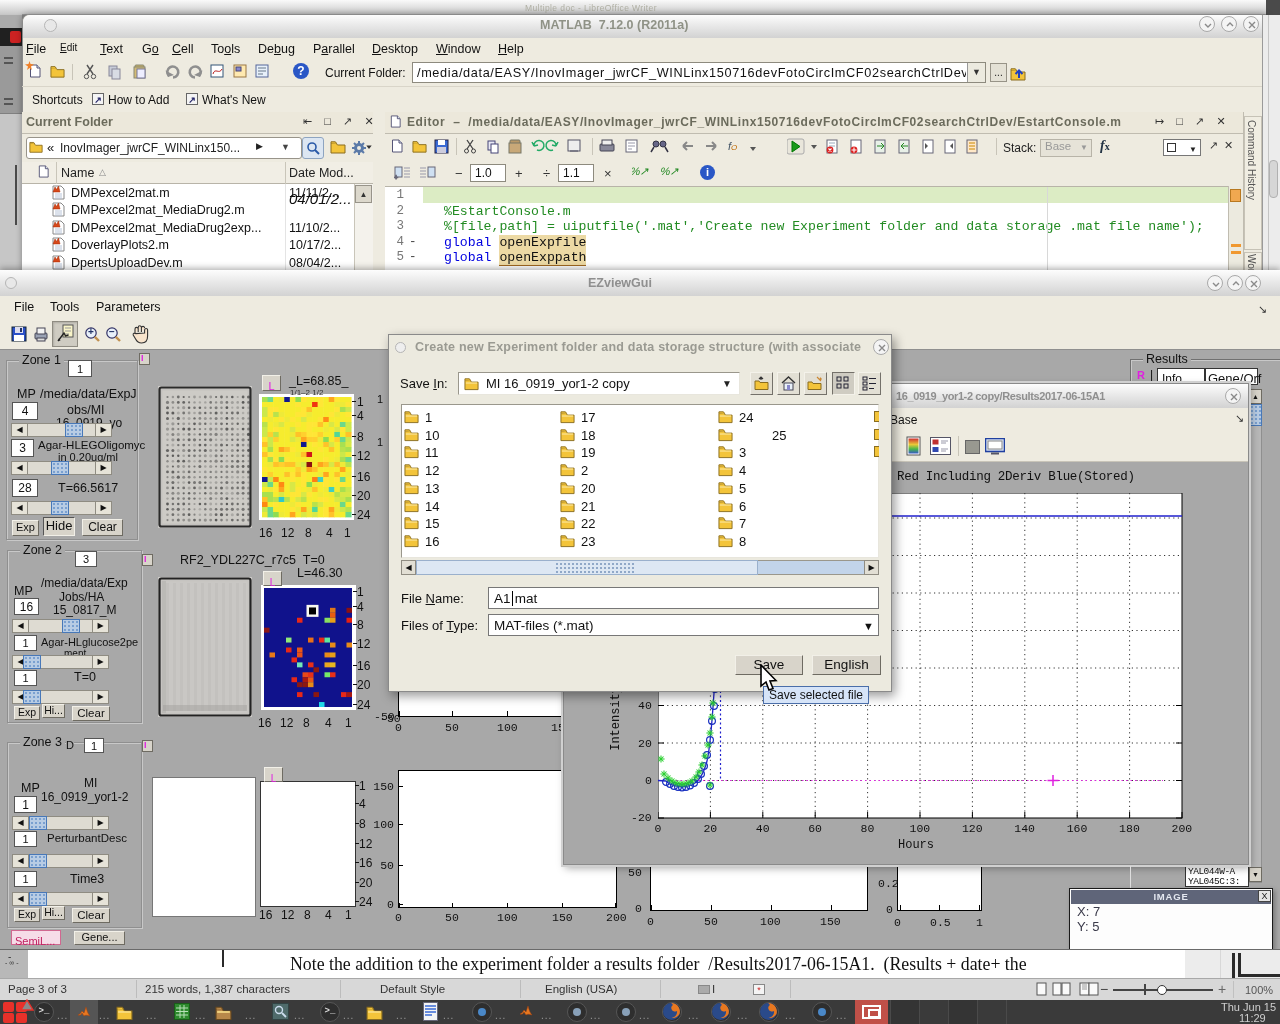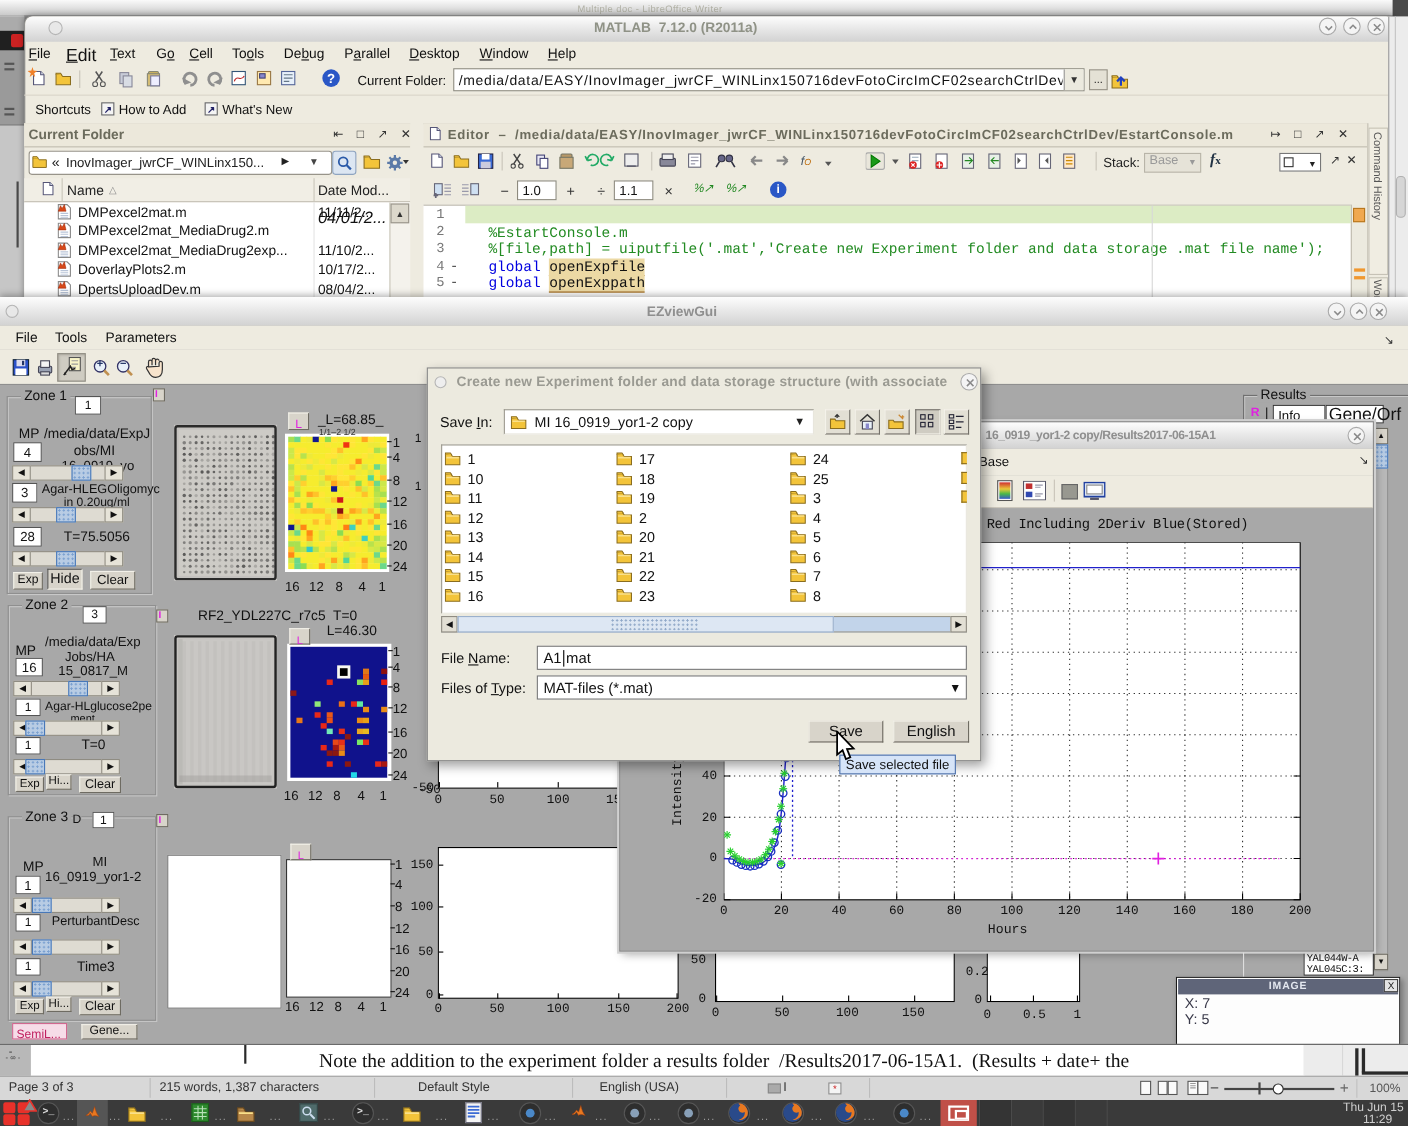--- a/index.html
+++ b/index.html
@@ -27,21 +27,21 @@
 <div style="position:absolute;left:1199px;top:16px;width:16px;height:16px;border:1.5px solid #a9a9a9;border-radius:50%;background:#f4f4f4;"><svg width="16" height="16">
       <path d="M5 7 l3 3 l3 -3" stroke="#8a8a8a" stroke-width="1.4" fill="none"></path>
     </svg></div>
 <div style="position:absolute;left:1221px;top:16px;width:16px;height:16px;border:1.5px solid #a9a9a9;border-radius:50%;background:#f4f4f4;"><svg width="16" height="16">
       <path d="M5 9 l3 -3 l3 3" stroke="#8a8a8a" stroke-width="1.4" fill="none"></path>
     </svg></div>
 <div style="position:absolute;left:1243px;top:16px;width:16px;height:16px;border:1.5px solid #a9a9a9;border-radius:50%;background:#f4f4f4;"><svg width="16" height="16">
       <path d="M5 5 l6 6 M11 5 l-6 6" stroke="#8a8a8a" stroke-width="1.4" fill="none"></path>
     </svg></div>
 <div style="position:absolute;left:26px;top:42px;font-family:'Liberation Sans',sans-serif;font-size:12.5px;color:#111;"><span class="u">F</span>ile</div>
-<div style="position:absolute;left:60px;top:42px;font-family:'Liberation Sans',sans-serif;font-size:16px;color:#111;"><span class="u">E</span>dit</div>
+<div style="position:absolute;left:60px;top:42px;font-family:'Liberation Sans',sans-serif;font-size:10px;color:#111;"><span class="u">E</span>dit</div>
 <div style="position:absolute;left:100px;top:42px;font-family:'Liberation Sans',sans-serif;font-size:12.5px;color:#111;"><span class="u">T</span>ext</div>
 <div style="position:absolute;left:142px;top:42px;font-family:'Liberation Sans',sans-serif;font-size:12.5px;color:#111;">G<span class="u">o</span></div>
 <div style="position:absolute;left:172px;top:42px;font-family:'Liberation Sans',sans-serif;font-size:12.5px;color:#111;"><span class="u">C</span>ell</div>
 <div style="position:absolute;left:211px;top:42px;font-family:'Liberation Sans',sans-serif;font-size:12.5px;color:#111;">To<span class="u">o</span>ls</div>
 <div style="position:absolute;left:258px;top:42px;font-family:'Liberation Sans',sans-serif;font-size:12.5px;color:#111;">De<span class="u">b</span>ug</div>
 <div style="position:absolute;left:313px;top:42px;font-family:'Liberation Sans',sans-serif;font-size:12.5px;color:#111;">P<span class="u">a</span>rallel</div>
 <div style="position:absolute;left:372px;top:42px;font-family:'Liberation Sans',sans-serif;font-size:12.5px;color:#111;"><span class="u">D</span>esktop</div>
 <div style="position:absolute;left:436px;top:42px;font-family:'Liberation Sans',sans-serif;font-size:12.5px;color:#111;"><span class="u">W</span>indow</div>
 <div style="position:absolute;left:498px;top:42px;font-family:'Liberation Sans',sans-serif;font-size:12.5px;color:#111;"><span class="u">H</span>elp</div>
 <svg style="position:absolute;left:28px;top:64px" width="14" height="14" viewBox="0 0 14 14">
@@ -407,21 +407,21 @@
 <div style="position:absolute;left:95px;top:423px;width:17px;height:14px;background:#e6e3d8;border:1px solid #8f8c82;text-align:center;font-size:8px;line-height:12px;color:#111;">▶</div>
 <div style="position:absolute;left:65px;top:423px;width:18px;height:14px;background:#b8cce4;border:1px solid #4878b8;background-image:radial-gradient(#7aa0d0 1px, transparent 1px);background-size:4px 4px;"></div>
 <div style="position:absolute;left:11px;top:439px;width:23px;height:18px;background:#fff;border:1px solid #555;font-size:12px;text-align:center;line-height:17px;color:#111;">3</div>
 <div style="position:absolute;left:38px;top:439px;font-family:'Liberation Sans',sans-serif;font-size:11.5px;color:#111;white-space:nowrap;">Agar-HLEGOligomyc</div>
 <div style="position:absolute;left:58px;top:451px;font-family:'Liberation Sans',sans-serif;font-size:11px;color:#111;white-space:nowrap;">in 0.20ug/ml</div>
 <div style="position:absolute;left:11px;top:461px;width:101px;height:14px;background:#dedbd2;border:1px solid #8f8c82;"></div>
 <div style="position:absolute;left:11px;top:461px;width:17px;height:14px;background:#e6e3d8;border:1px solid #8f8c82;text-align:center;font-size:8px;line-height:12px;color:#111;">◀</div>
 <div style="position:absolute;left:95px;top:461px;width:17px;height:14px;background:#e6e3d8;border:1px solid #8f8c82;text-align:center;font-size:8px;line-height:12px;color:#111;">▶</div>
 <div style="position:absolute;left:51px;top:461px;width:18px;height:14px;background:#b8cce4;border:1px solid #4878b8;background-image:radial-gradient(#7aa0d0 1px, transparent 1px);background-size:4px 4px;"></div>
 <div style="position:absolute;left:12px;top:479px;width:26px;height:18px;background:#fff;border:1px solid #555;font-size:12px;text-align:center;line-height:17px;color:#111;">28</div>
-<div style="position:absolute;left:58px;top:481px;font-family:'Liberation Sans',sans-serif;font-size:12.5px;color:#111;">T=75.5056</div>
+<div style="position:absolute;left:58px;top:481px;font-family:'Liberation Sans',sans-serif;font-size:12.5px;color:#111;">T=66.5617</div>
 <div style="position:absolute;left:11px;top:501px;width:101px;height:14px;background:#dedbd2;border:1px solid #8f8c82;"></div>
 <div style="position:absolute;left:11px;top:501px;width:17px;height:14px;background:#e6e3d8;border:1px solid #8f8c82;text-align:center;font-size:8px;line-height:12px;color:#111;">◀</div>
 <div style="position:absolute;left:95px;top:501px;width:17px;height:14px;background:#e6e3d8;border:1px solid #8f8c82;text-align:center;font-size:8px;line-height:12px;color:#111;">▶</div>
 <div style="position:absolute;left:51px;top:501px;width:18px;height:14px;background:#b8cce4;border:1px solid #4878b8;background-image:radial-gradient(#7aa0d0 1px, transparent 1px);background-size:4px 4px;"></div>
 <div style="position:absolute;left:12px;top:520px;width:27px;height:16px;background:#d8d4ca;border:1.5px solid;border-color:#f2f0e8 #6e6b62 #6e6b62 #f2f0e8;font-family:'Liberation Sans',sans-serif;font-size:11px;color:#111;text-align:center;line-height:13px;">Exp</div>
 <div style="position:absolute;left:43px;top:517px;width:32px;height:19px;background:#d8d4ca;border:1.5px solid;border-color:#f2f0e8 #6e6b62 #6e6b62 #f2f0e8;font-family:'Liberation Sans',sans-serif;font-size:13px;color:#111;text-align:center;line-height:16px;border-color:#555 #f2f0e8 #f2f0e8 #555;">Hide</div>
 <div style="position:absolute;left:82px;top:519px;width:41px;height:17px;background:#d8d4ca;border:1.5px solid;border-color:#f2f0e8 #6e6b62 #6e6b62 #f2f0e8;font-family:'Liberation Sans',sans-serif;font-size:12px;color:#111;text-align:center;line-height:14px;">Clear</div>
 <svg style="position:absolute;left:158px;top:386px" width="94" height="142" viewBox="0 0 94 142">
     <rect x="0" y="0" width="94" height="142" fill="#cbc9c6"></rect>
     <rect x="1.5" y="1.5" width="91" height="139" rx="2" fill="#c4c2bf" stroke="#2a2a2a" stroke-width="2.2"></rect>
@@ -1421,21 +1421,21 @@
 <div style="position:absolute;left:507px;top:903px;width:1px;height:5px;background:#000;"></div>
 <div style="position:absolute;left:552px;top:911px;font-family:'Liberation Mono',monospace;font-size:11.5px;color:#111;">150</div>
 <div style="position:absolute;left:562px;top:903px;width:1px;height:5px;background:#000;"></div>
 <div style="position:absolute;left:606px;top:911px;font-family:'Liberation Mono',monospace;font-size:11.5px;color:#111;">200</div>
 <div style="position:absolute;left:615px;top:903px;width:1px;height:5px;background:#000;"></div>
 <div style="position:absolute;left:1130px;top:359px;width:150px;height:26px;border:1px solid #707070;box-shadow:inset 1px 1px 0 #c8c8c8;border-bottom:none;border-right:none;"></div>
 <div style="position:absolute;left:1143px;top:352px;font-family:'Liberation Sans',sans-serif;font-size:12.5px;color:#111;background:#a8a8a8;padding:0 3px;">Results</div>
 <div style="position:absolute;left:1137px;top:369px;font-family:'Liberation Sans',sans-serif;font-size:11px;font-weight:bold;color:#e020e0;">R</div>
 <div style="position:absolute;left:1150px;top:368px;font-family:'Liberation Sans',sans-serif;font-size:12px;color:#111;">|</div>
 <div style="position:absolute;left:1157px;top:368px;width:48px;height:17px;background:#fff;border:1px solid #333;"><span style="font-family:'Liberation Sans',sans-serif;font-size:12px;color:#111;padding-left:4px;">Info</span></div>
-<div style="position:absolute;left:1205px;top:368px;width:53px;height:17px;background:#fff;border:1px solid #333;"><span style="font-family:'Liberation Sans',sans-serif;font-size:16px;color:#111;padding-left:2px;">Gene/Orf</span></div>
+<div style="position:absolute;left:1205px;top:368px;width:53px;height:17px;background:#fff;border:1px solid #333;"><span style="font-family:'Liberation Sans',sans-serif;font-size:13px;color:#111;padding-left:2px;">Gene/Orf</span></div>
 <div style="position:absolute;left:1249px;top:389px;width:13px;height:494px;background:#b8b8b8;border:1px solid #8f8f8f;"></div>
 <div style="position:absolute;left:1249px;top:389px;width:13px;height:15px;background:#d8d4ca;border:1px solid #6e6b62;text-align:center;font-size:7px;line-height:13px;color:#111;">▲</div>
 <div style="position:absolute;left:1249px;top:404px;width:13px;height:22px;background:#b8cce4;border:1px solid #4878b8;background-image:radial-gradient(#7aa0d0 1px, transparent 1px);background-size:4px 4px;"></div>
 <div style="position:absolute;left:1249px;top:867px;width:13px;height:15px;background:#d8d4ca;border:1px solid #6e6b62;text-align:center;font-size:7px;line-height:13px;color:#111;">▼</div>
 <div style="position:absolute;left:1185px;top:865px;width:64px;height:22px;background:#fff;border:1px solid #333;"></div>
 <div style="position:absolute;left:1188px;top:866px;font-family:'Liberation Mono',monospace;font-size:9.5px;color:#111;letter-spacing:-0.5px;">YAL044W-A</div>
 <div style="position:absolute;left:1188px;top:876px;font-family:'Liberation Mono',monospace;font-size:9.5px;color:#111;letter-spacing:-0.5px;">YAL045C:3:</div>
 <div style="position:absolute;left:650px;top:820px;width:218px;height:91px;background:#fff;border:1px solid #000;"></div>
 <div style="position:absolute;left:628px;top:866px;font-family:'Liberation Mono',monospace;font-size:11.5px;color:#111;">50</div>
 <div style="position:absolute;left:635px;top:902px;font-family:'Liberation Mono',monospace;font-size:11.5px;color:#111;">0</div>
@@ -1851,21 +1851,21 @@
     <path d="M1 4.5 h5.5 l1.5 2 H15 v8 H1 Z" fill="#f3c43a" stroke="#8a6d1f" stroke-width="1"></path>
     <path d="M1 4.5 v-1.5 h4.8 l1.4 2" fill="#f3c43a" stroke="#8a6d1f" stroke-width="1"></path>
     <path d="M2 7.5 H14" stroke="#fae08a" stroke-width="1.5"></path>
   </svg>
 <div style="position:absolute;left:739px;top:410.0px;font-family:'Liberation Sans',sans-serif;font-size:13px;color:#111;">24</div>
 <svg style="position:absolute;left:718px;top:426.7px" width="15" height="15" viewBox="0 0 16 16">
     <path d="M1 4.5 h5.5 l1.5 2 H15 v8 H1 Z" fill="#f3c43a" stroke="#8a6d1f" stroke-width="1"></path>
     <path d="M1 4.5 v-1.5 h4.8 l1.4 2" fill="#f3c43a" stroke="#8a6d1f" stroke-width="1"></path>
     <path d="M2 7.5 H14" stroke="#fae08a" stroke-width="1.5"></path>
   </svg>
-<div style="position:absolute;left:739px;top:427.7px;font-family:'Liberation Sans',sans-serif;font-size:13px;color:#111;">25</div>
+<div style="position:absolute;left:772px;top:427.7px;font-family:'Liberation Sans',sans-serif;font-size:13px;color:#111;">25</div>
 <svg style="position:absolute;left:718px;top:444.4px" width="15" height="15" viewBox="0 0 16 16">
     <path d="M1 4.5 h5.5 l1.5 2 H15 v8 H1 Z" fill="#f3c43a" stroke="#8a6d1f" stroke-width="1"></path>
     <path d="M1 4.5 v-1.5 h4.8 l1.4 2" fill="#f3c43a" stroke="#8a6d1f" stroke-width="1"></path>
     <path d="M2 7.5 H14" stroke="#fae08a" stroke-width="1.5"></path>
   </svg>
 <div style="position:absolute;left:739px;top:445.4px;font-family:'Liberation Sans',sans-serif;font-size:13px;color:#111;">3</div>
 <svg style="position:absolute;left:718px;top:462.1px" width="15" height="15" viewBox="0 0 16 16">
     <path d="M1 4.5 h5.5 l1.5 2 H15 v8 H1 Z" fill="#f3c43a" stroke="#8a6d1f" stroke-width="1"></path>
     <path d="M1 4.5 v-1.5 h4.8 l1.4 2" fill="#f3c43a" stroke="#8a6d1f" stroke-width="1"></path>
     <path d="M2 7.5 H14" stroke="#fae08a" stroke-width="1.5"></path>

